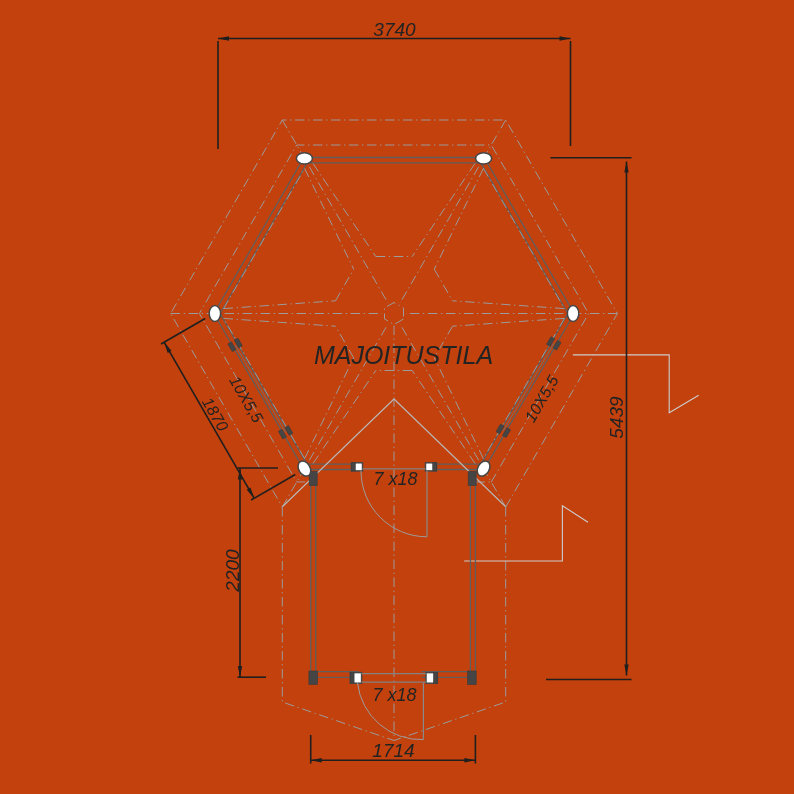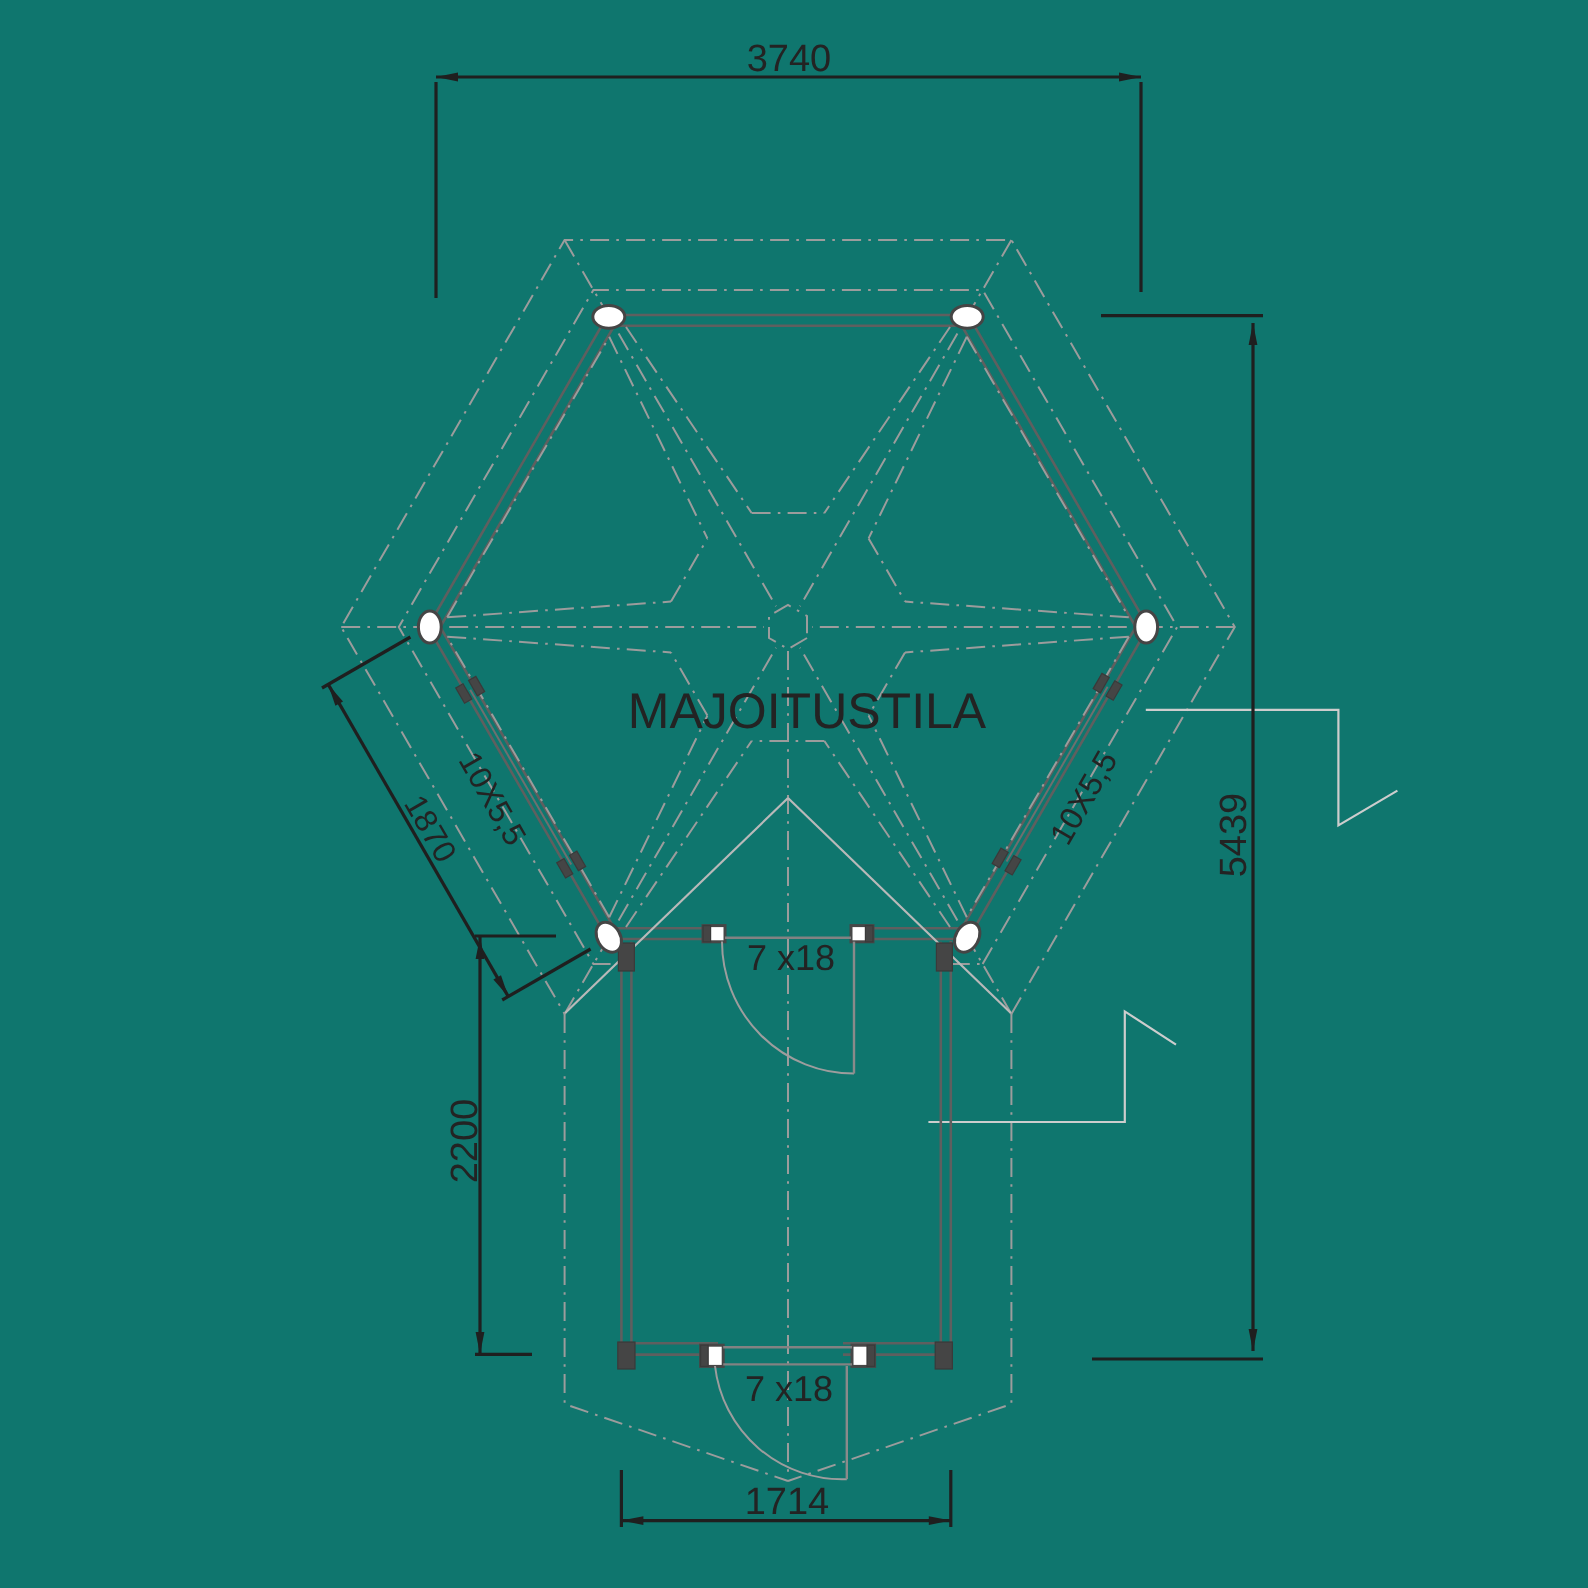--- a/index.html
+++ b/index.html
@@ -1,16 +1,16 @@
 <!DOCTYPE html>
 <html><head>
 <meta charset="utf-8">
 <style>
   html,body { margin:0; padding:0; background:#ffffff; }
-  #page { width:794px; height:794px; position:relative; background:#0f766e; }
+  #page { width:794px; height:794px; position:relative; background:#c2410c;font-style:italic; }
   svg { position:absolute; left:0; top:0; }
   text { font-family:"Liberation Sans", sans-serif; fill:#232323; }
   .mid { text-anchor:middle; }
   .t20 { font-size:19px; }
   .t19 { font-size:16px; }
   .t18 { font-size:18px; }
   .t28 { font-size:25px; letter-spacing:0px; }
   .wall { fill:none; stroke:#5f5f5f; stroke-width:1.3; }
   .dd { fill:none; stroke:#9c9c9c; stroke-width:1; stroke-dasharray:9.5 3.6 1.3 3.6; }
   .vl { stroke:#b9b9b9; stroke-width:1.1; }

